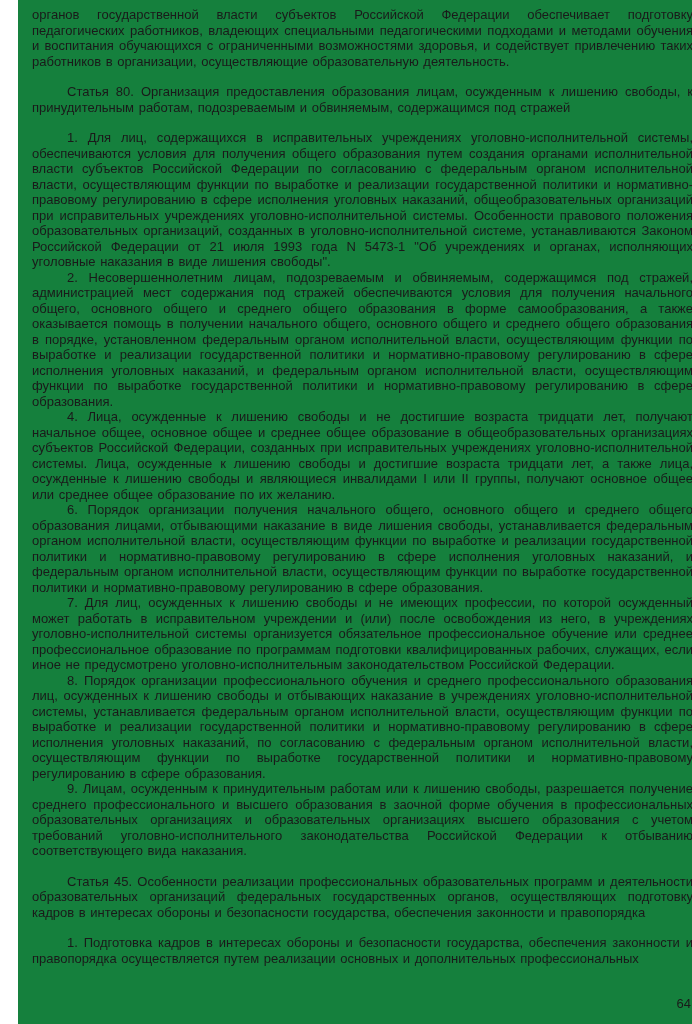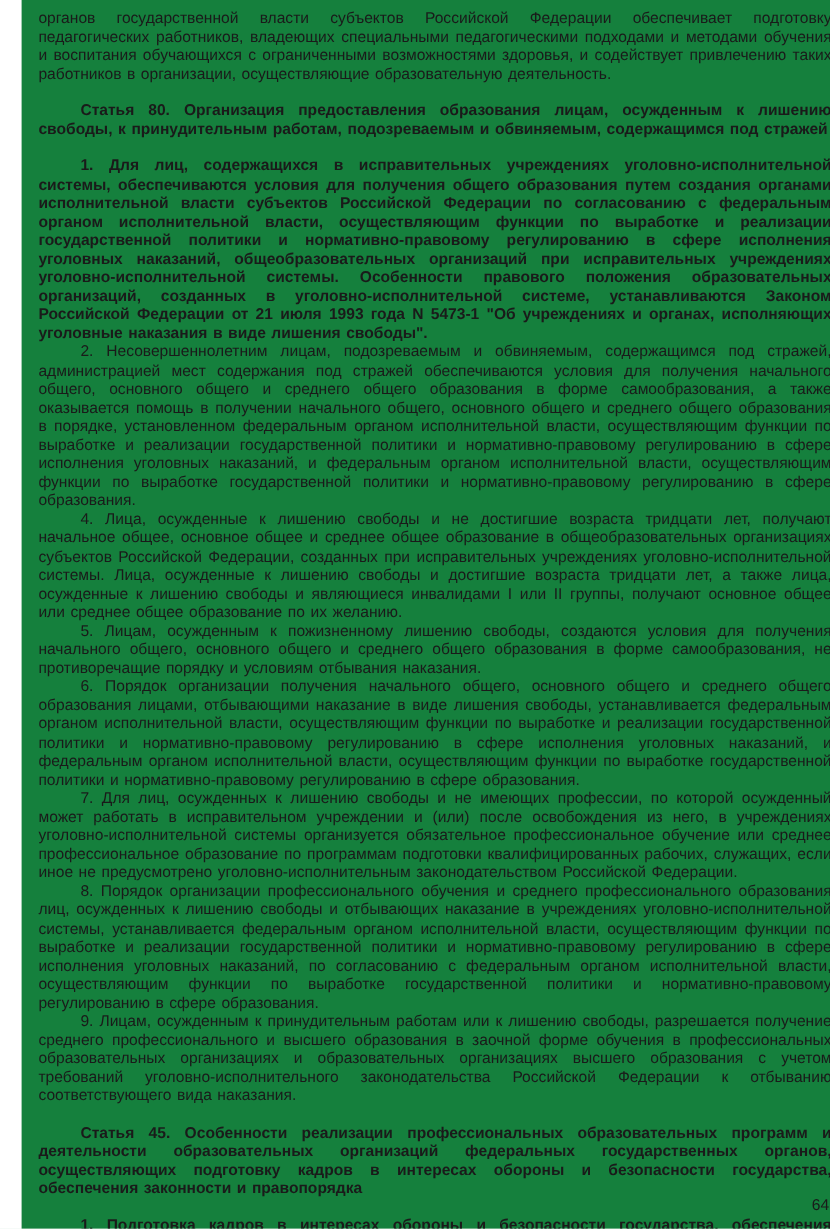--- a/index.html
+++ b/index.html
@@ -25,21 +25,20 @@
   .page p {
     margin: 0;
     text-indent: 35px;
     word-spacing: 1px;
   }
   .page p.continuation {
     text-indent: 0;
   }
   .page p.space-before {
     margin-top: 15px;
-    font-weight: bold;
   }
   .page-number {
     position: absolute;
     right: 19px;
     bottom: 13px;
     text-align: center;
     text-indent: 0;
   }
 </style>
 </head>
@@ -51,21 +50,20 @@
 
   <p class="space-before">Статья 80. Организация предоставления образования лицам, осужденным к лишению свободы, к принудительным работам, подозреваемым и обвиняемым, содержащимся под стражей</p>
 
   <p class="space-before">1. Для лиц, содержащихся в исправительных учреждениях уголовно-исполнительной системы, обеспечиваются условия для получения общего образования путем создания органами исполнительной власти субъектов Российской Федерации по согласованию с федеральным органом исполнительной власти, осуществляющим функции по выработке и реализации государственной политики и нормативно-правовому регулированию в сфере исполнения уголовных наказаний, общеобразовательных организаций при исправительных учреждениях уголовно-исполнительной системы. Особенности правового положения образовательных организаций, созданных в уголовно-исполнительной системе, устанавливаются Законом Российской Федерации от 21 июля 1993 года N 5473-1 "Об учреждениях и органах, исполняющих уголовные наказания в виде лишения свободы".</p>
 
   <p>2. Несовершеннолетним лицам, подозреваемым и обвиняемым, содержащимся под стражей, администрацией мест содержания под стражей обеспечиваются условия для получения начального общего, основного общего и среднего общего образования в форме самообразования, а также оказывается помощь в получении начального общего, основного общего и среднего общего образования в порядке, установленном федеральным органом исполнительной власти, осуществляющим функции по выработке и реализации государственной политики и нормативно-правовому регулированию в сфере исполнения уголовных наказаний, и федеральным органом исполнительной власти, осуществляющим функции по выработке государственной политики и нормативно-правовому регулированию в сфере образования.</p>
 
 
   <p>4. Лица, осужденные к лишению свободы и не достигшие возраста тридцати лет, получают начальное общее, основное общее и среднее общее образование в общеобразовательных организациях субъектов Российской Федерации, созданных при исправительных учреждениях уголовно-исполнительной системы. Лица, осужденные к лишению свободы и достигшие возраста тридцати лет, а также лица, осужденные к лишению свободы и являющиеся инвалидами I или II группы, получают основное общее или среднее общее образование по их желанию.</p>
 
-  <p>5. Лицам, осужденным к пожизненному лишению свободы, создаются условия для получения начального общего, основного общего и среднего общего образования в форме самообразования, не противоречащие порядку и условиям отбывания наказания.</p>
 
   <p>6. Порядок организации получения начального общего, основного общего и среднего общего образования лицами, отбывающими наказание в виде лишения свободы, устанавливается федеральным органом исполнительной власти, осуществляющим функции по выработке и реализации государственной политики и нормативно-правовому регулированию в сфере исполнения уголовных наказаний, и федеральным органом исполнительной власти, осуществляющим функции по выработке государственной политики и нормативно-правовому регулированию в сфере образования.</p>
 
   <p>7. Для лиц, осужденных к лишению свободы и не имеющих профессии, по которой осужденный может работать в исправительном учреждении и (или) после освобождения из него, в учреждениях уголовно-исполнительной системы организуется обязательное профессиональное обучение или среднее профессиональное образование по программам подготовки квалифицированных рабочих, служащих, если иное не предусмотрено уголовно-исполнительным законодательством Российской Федерации.</p>
 
   <p>8. Порядок организации профессионального обучения и среднего профессионального образования лиц, осужденных к лишению свободы и отбывающих наказание в учреждениях уголовно-исполнительной системы, устанавливается федеральным органом исполнительной власти, осуществляющим функции по выработке и реализации государственной политики и нормативно-правовому регулированию в сфере исполнения уголовных наказаний, по согласованию с федеральным органом исполнительной власти, осуществляющим функции по выработке государственной политики и нормативно-правовому регулированию в сфере образования.</p>
 
   <p>9. Лицам, осужденным к принудительным работам или к лишению свободы, разрешается получение среднего профессионального и высшего образования в заочной форме обучения в профессиональных образовательных организациях и образовательных организациях высшего образования с учетом требований уголовно-исполнительного законодательства Российской Федерации к отбыванию соответствующего вида наказания.</p>
 
   <p class="space-before">Статья 45. Особенности реализации профессиональных образовательных программ и деятельности образовательных организаций федеральных государственных органов, осуществляющих подготовку кадров в интересах обороны и безопасности государства, обеспечения законности и правопорядка</p>

